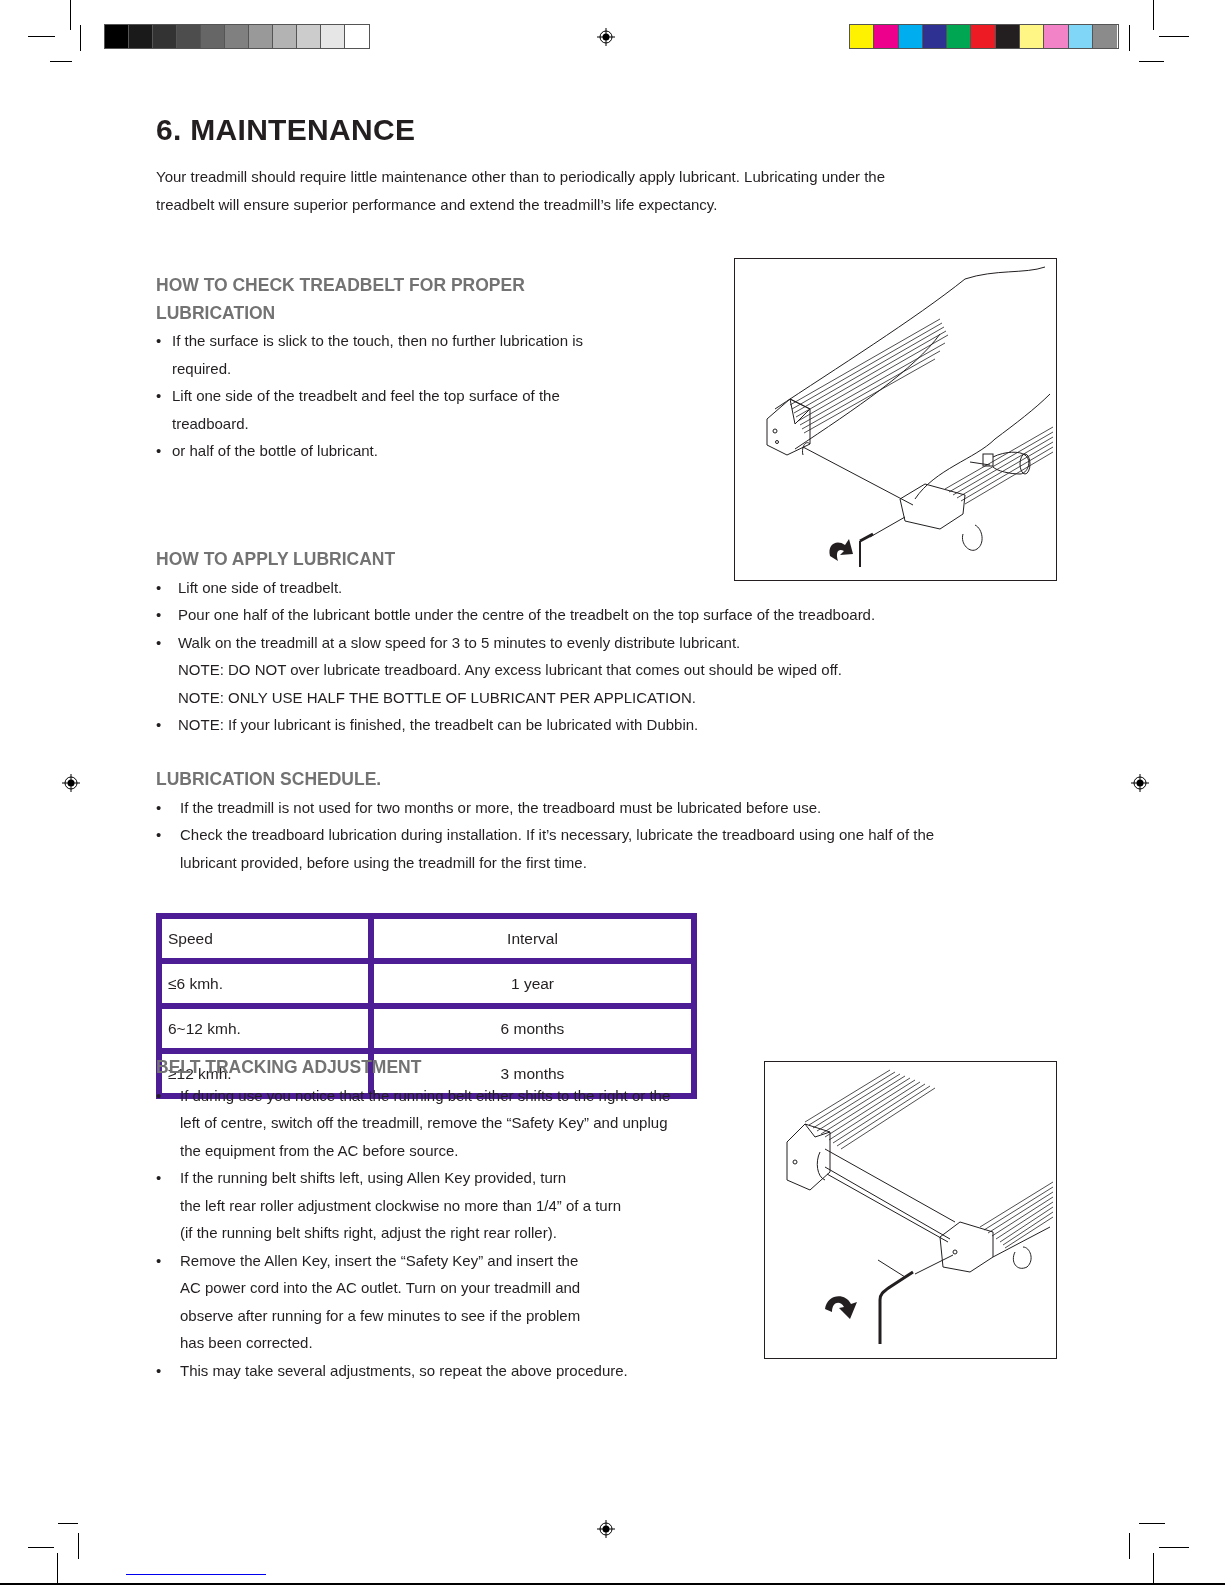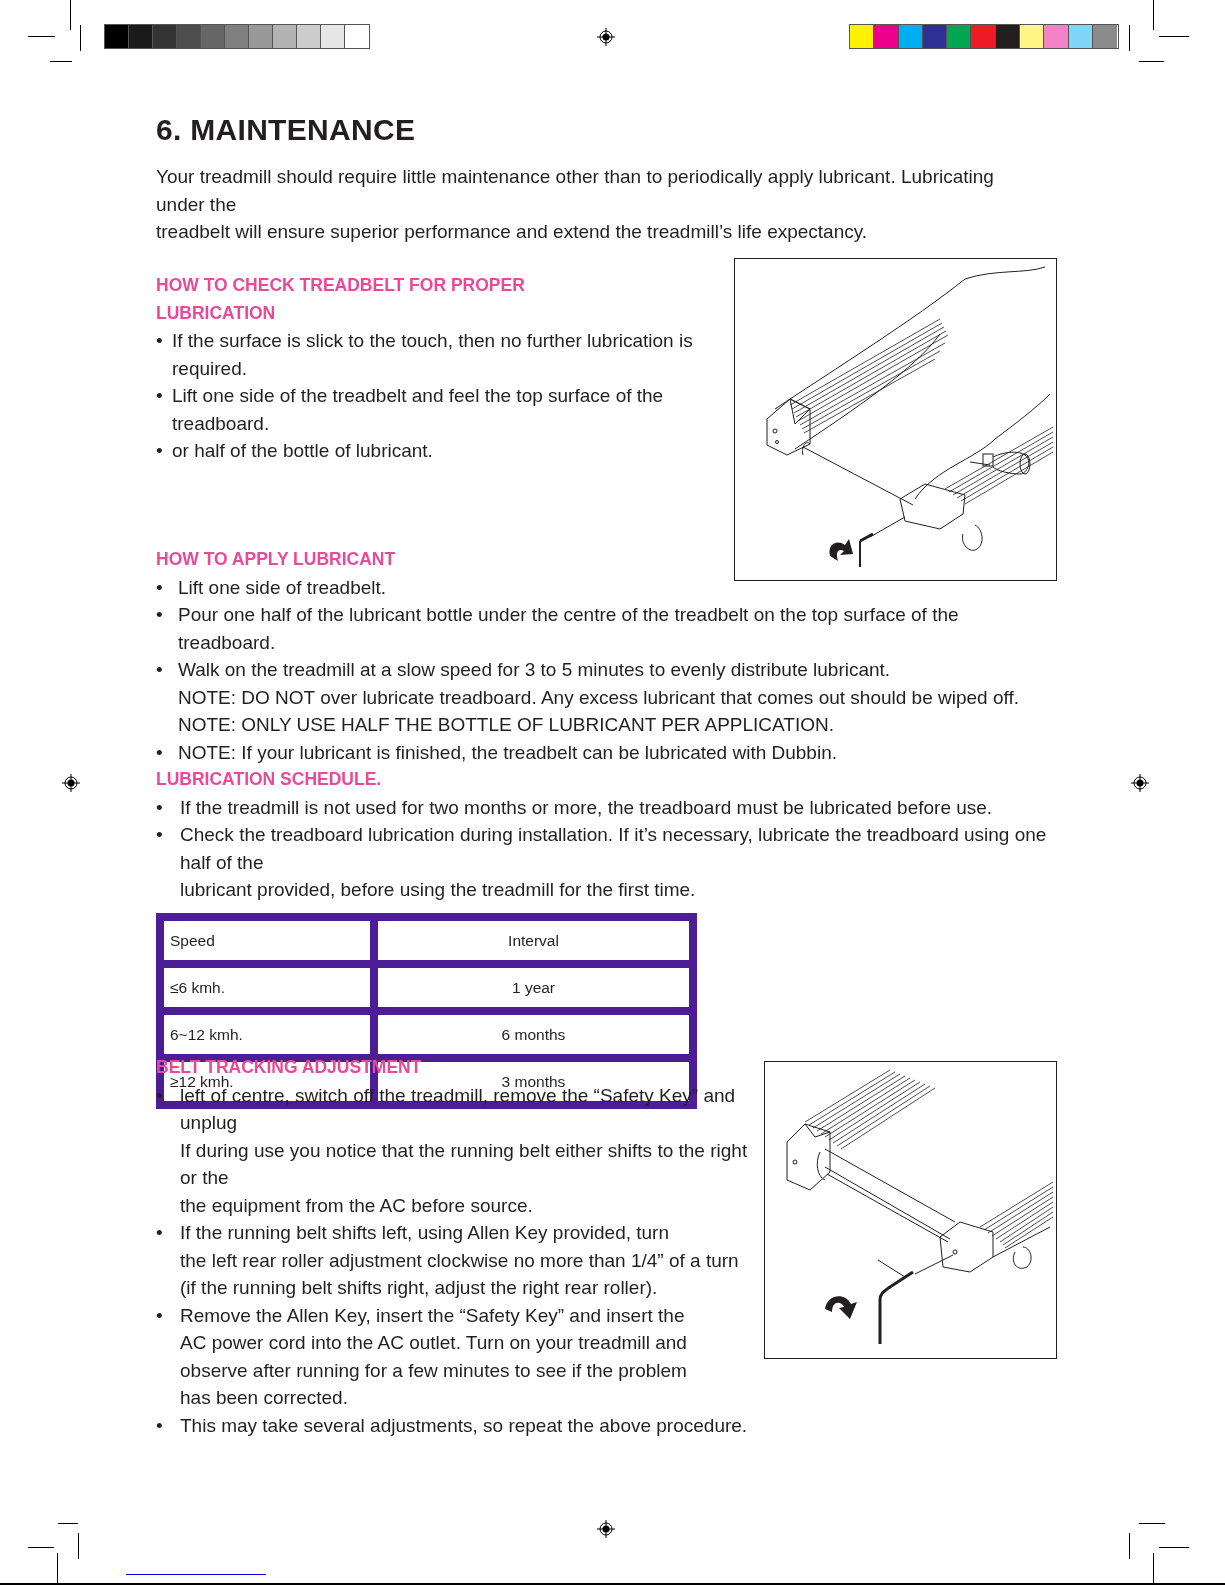--- a/index.html
+++ b/index.html
@@ -7,30 +7,30 @@
          font-family:"Liberation Sans", sans-serif; color:#231f20; }
   .abs { position:absolute; }
   
   .cm { position:absolute; background:#000; }
   
   .bar { position:absolute; top:24px; height:25px; display:flex; border:1.5px solid #555; box-sizing:border-box; }
   .bar span { display:block; width:24.3px; height:100%; border-right:1.5px solid #555; box-sizing:border-box; }
   .bar span:last-child { border-right:none; }
   .reg { position:absolute; width:18px; height:18px; }
   .title { left:156px; top:113px; font-size:30px; font-weight:bold; letter-spacing:0.3px; color:#231f20; }
-  .para { font-size:19px; line-height:27.5px; color:#231f20; font-weight:normal; }
-  .h2 { font-size:17.5px; font-weight:bold; line-height:27.5px; color:#ec4899; }
+  .para { font-size:15px; line-height:27.5px; color:#231f20; font-weight:normal; }
+  .h2 { font-size:17.5px; font-weight:bold; line-height:27.5px; color:#737373; }
   ul.bl { list-style:none; margin:0; padding:0; }
   ul.bl li { position:relative; padding-left:16px; }
   ul.bl li::before { content:"•"; position:absolute; left:0; top:0; }
   ul.bl2 li { padding-left:22px; }
   .note { padding-left:22px; }
   .fig { position:absolute; border:1.5px solid #231f20; box-sizing:border-box; background:#fff; }
   table.sched { position:absolute; left:156px; top:913px; width:541px; border-collapse:collapse; font-size:15.5px; }
-  table.sched td { border:8px solid #4c1d95; height:23px; padding:8px 6px; line-height:23px; }
+  table.sched td { border:6px solid #4c1d95; height:23px; padding:8px 6px; line-height:23px; }
   table.sched td.c2 { text-align:center; }
 </style>
 </head>
 <body>
 
 <div>
   <div class="cm" style="left:70px;top:0;width:1px;height:30px;"></div>
   <div class="cm" style="left:28px;top:36px;width:27px;height:1px;"></div>
   <div class="cm" style="left:50px;top:61px;width:22px;height:1px;"></div>
   <div class="cm" style="left:80px;top:25px;width:1px;height:26px;"></div>
@@ -215,22 +215,22 @@
     <td>≥12  kmh.</td>
     <td class="c2">3 months</td>
   </tr>
 </tbody>
   </table>
 
 <div class="abs" style="left:156px;top:1054px;width:600px;">
   <div class="h2">BELT TRACKING ADJUSTMENT</div>
   <ul class="bl para">
     <li style="padding-left:24px;">
+        <div>If during use you notice that the running belt either shifts to the right or the</div>
         <div>left of centre, switch off the treadmill, remove the “Safety Key”  and unplug</div>
-        <div>If during use you notice that the running belt either shifts to the right or the</div>
         <div>the equipment from the AC before source.</div>
       </li>
     <li style="padding-left:24px;">
         <div>If the running belt shifts left, using Allen Key provided, turn</div>
         <div>the left rear roller adjustment clockwise no more than 1/4” of a turn</div>
         <div>(if the running belt shifts right, adjust the right rear roller).</div>
       </li>
     <li style="padding-left:24px;">
         <div>Remove the Allen Key, insert the “Safety Key” and insert the</div>
         <div>AC power cord into the AC outlet. Turn on your treadmill and</div>

